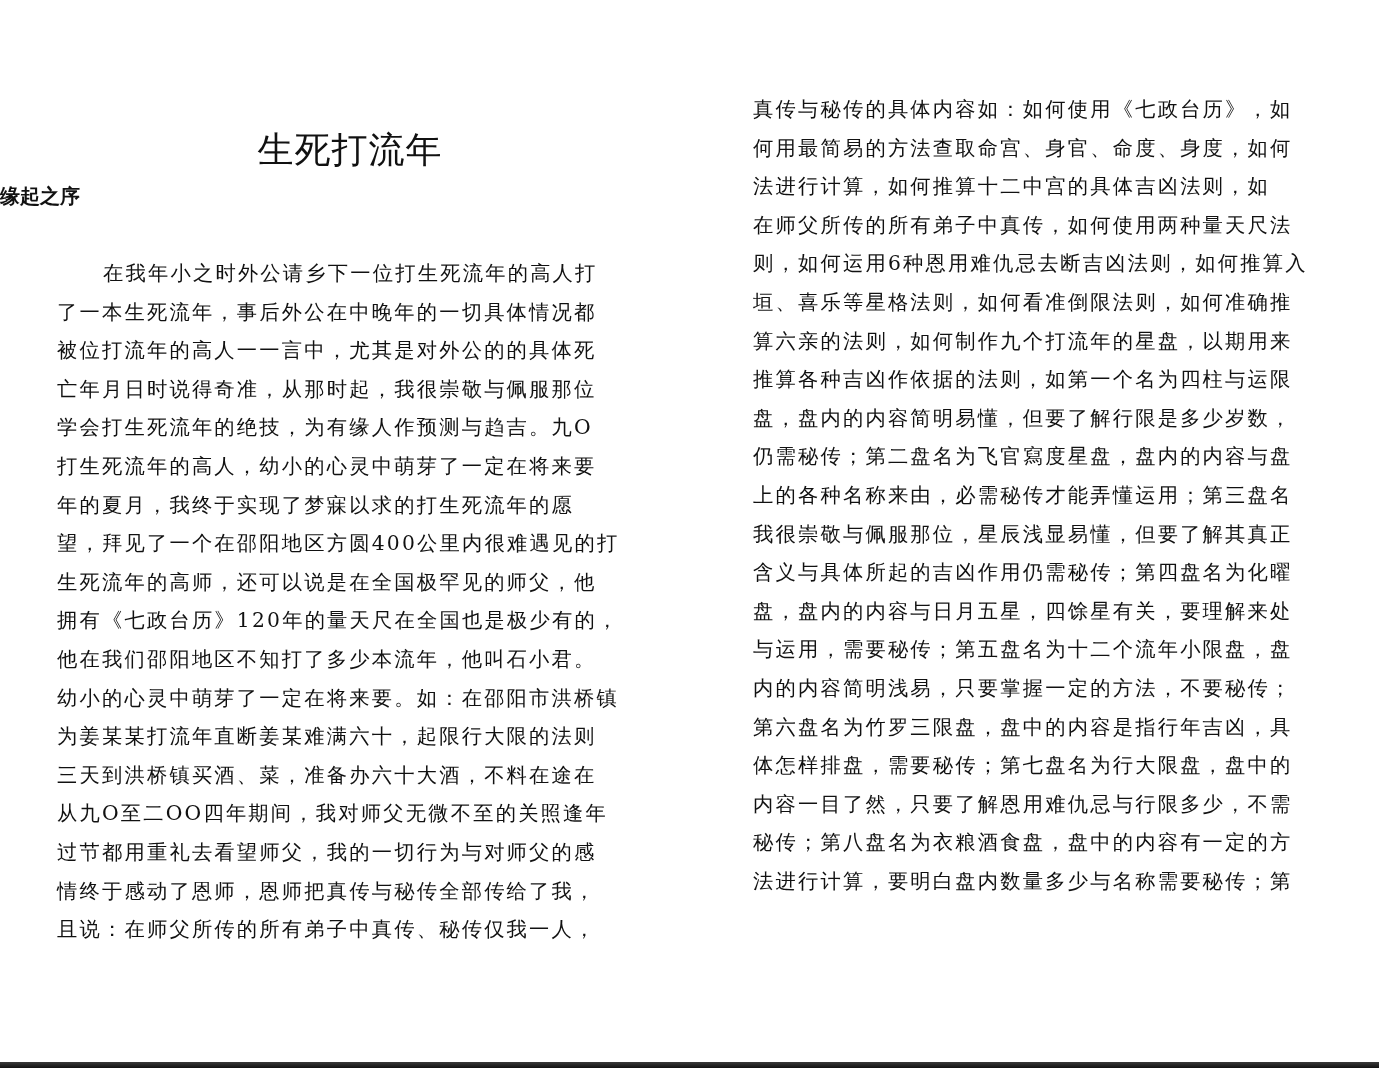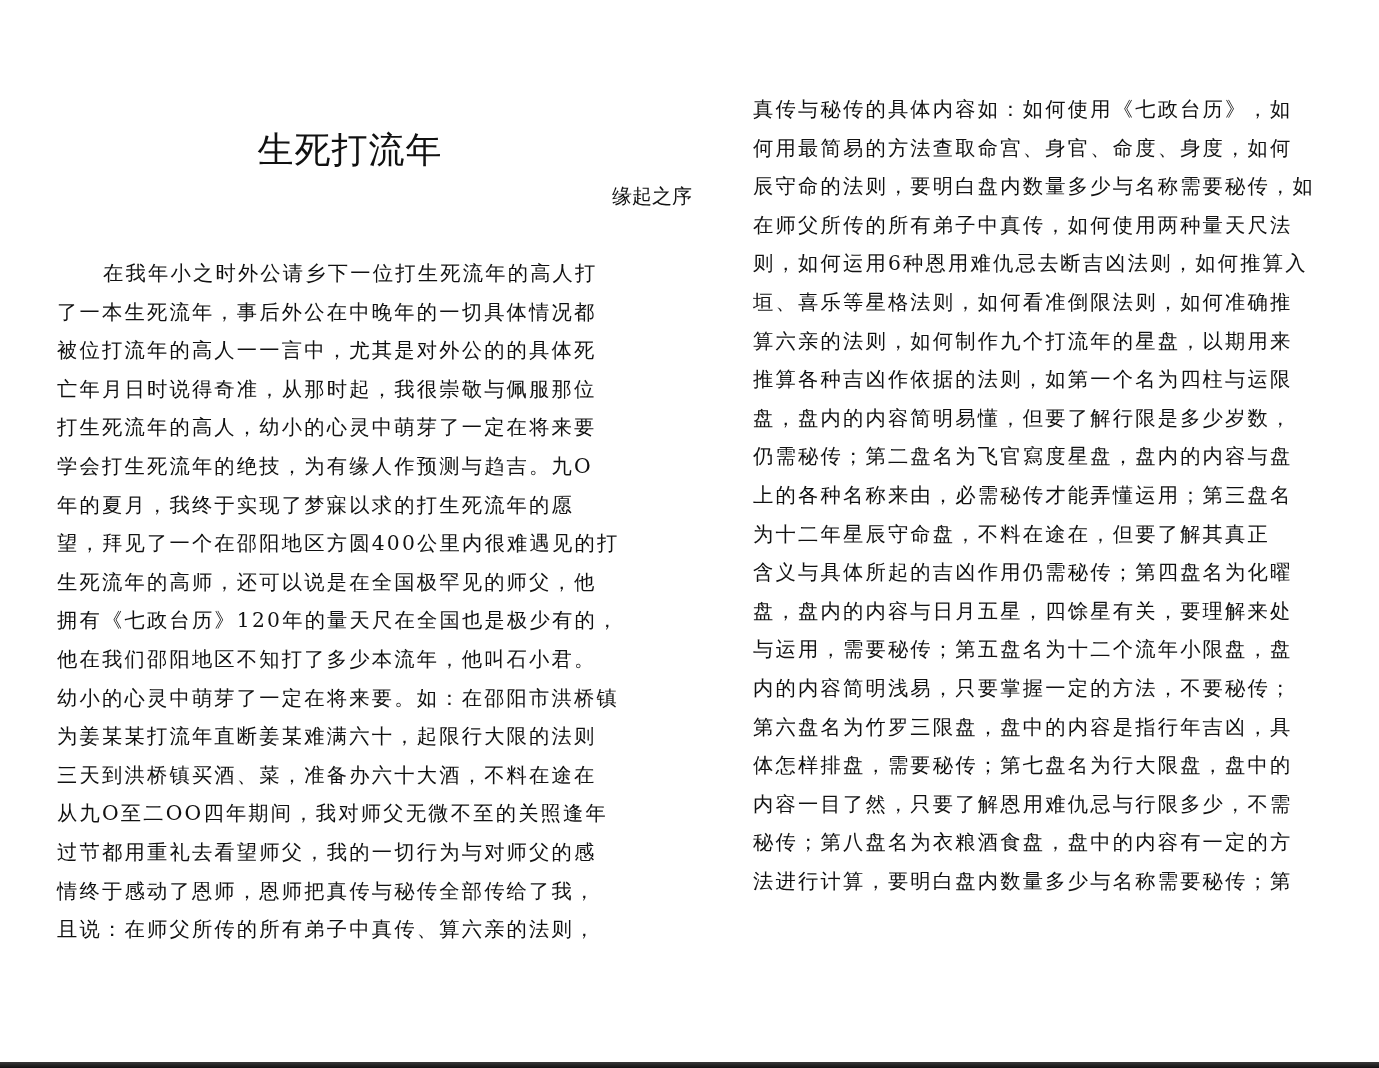--- a/index.html
+++ b/index.html
@@ -11,21 +11,21 @@
   .page { position: absolute; top: 0; }
   .page-left { left: 0; width: 700px; height: 1060px; padding-left: 24px; }
   .page-right { left: 700px; width: 679px; height: 1060px; }
   .title {
     position: absolute; left: 0; width: 700px; top: 128px;
     text-align: center; font-size: 36px; line-height: 44px; letter-spacing: 1px;
     font-family: "DejaVu Sans", "Liberation Sans", sans-serif;
   }
   .subtitle {
     position: absolute; left: 0; width: 692px; top: 182px;
-    text-align: right; font-size: 20px; line-height: 28px; font-weight: normal;
+    text-align: left; font-size: 20px; line-height: 28px; font-weight: bold;
   }
   .body-text {
     position: absolute; font-size: 20.3px; letter-spacing: 2.2px;
   }
   .line { height: 38.6px; line-height: 38.6px; white-space: nowrap; }
   .left-body { left: 57px; top: 254px; width: 590px; }
   .left-body .line:first-child { padding-left: 46px; }
   .right-body { left: 53px; top: 90px; width: 590px; }
   .bottom-bar {
     position: absolute; left: 0; bottom: 0; width: 1379px; height: 6px;
@@ -36,51 +36,51 @@
 <body>
 
 <div class="page page-left">
   <div class="title">生死打流年</div>
   <div class="subtitle">缘起之序</div>
   <div class="body-text left-body">
     <div class="line">在我年小之时外公请乡下一位打生死流年的高人打</div>
     <div class="line">了一本生死流年，事后外公在中晚年的一切具体情况都</div>
     <div class="line">被位打流年的高人一一言中，尤其是对外公的的具体死</div>
     <div class="line">亡年月日时说得奇准，从那时起，我很崇敬与佩服那位</div>
+    <div class="line">学会打生死流年的绝技，为有缘人作预测与趋吉。九O</div>
     <div class="line">打生死流年的高人，幼小的心灵中萌芽了一定在将来要</div>
-    <div class="line">学会打生死流年的绝技，为有缘人作预测与趋吉。九O</div>
     <div class="line">年的夏月，我终于实现了梦寐以求的打生死流年的愿</div>
     <div class="line">望，拜见了一个在邵阳地区方圆400公里内很难遇见的打</div>
     <div class="line">生死流年的高师，还可以说是在全国极罕见的师父，他</div>
     <div class="line">拥有《七政台历》120年的量天尺在全国也是极少有的，</div>
     <div class="line">他在我们邵阳地区不知打了多少本流年，他叫石小君。</div>
     <div class="line">幼小的心灵中萌芽了一定在将来要。如：在邵阳市洪桥镇</div>
     <div class="line">为姜某某打流年直断姜某难满六十，起限行大限的法则</div>
     <div class="line">三天到洪桥镇买酒、菜，准备办六十大酒，不料在途在</div>
     <div class="line">从九O至二OO四年期间，我对师父无微不至的关照逢年</div>
     <div class="line">过节都用重礼去看望师父，我的一切行为与对师父的感</div>
     <div class="line">情终于感动了恩师，恩师把真传与秘传全部传给了我，</div>
-    <div class="line">且说：在师父所传的所有弟子中真传、算六亲的法则，</div>
+    <div class="line">且说：在师父所传的所有弟子中真传、秘传仅我一人，</div>
   </div>
 </div>
 
 <div class="page page-right">
   <div class="body-text right-body">
     <div class="line">真传与秘传的具体内容如：如何使用《七政台历》，如</div>
     <div class="line">何用最简易的方法查取命宫、身官、命度、身度，如何</div>
-    <div class="line">辰守命的法则，要明白盘内数量多少与名称需要秘传，如</div>
+    <div class="line">法进行计算，如何推算十二中宫的具体吉凶法则，如</div>
     <div class="line">在师父所传的所有弟子中真传，如何使用两种量天尺法</div>
     <div class="line">则，如何运用6种恩用难仇忌去断吉凶法则，如何推算入</div>
     <div class="line">垣、喜乐等星格法则，如何看准倒限法则，如何准确推</div>
     <div class="line">算六亲的法则，如何制作九个打流年的星盘，以期用来</div>
     <div class="line">推算各种吉凶作依据的法则，如第一个名为四柱与运限</div>
     <div class="line">盘，盘内的内容简明易懂，但要了解行限是多少岁数，</div>
     <div class="line">仍需秘传；第二盘名为飞官寫度星盘，盘内的内容与盘</div>
     <div class="line">上的各种名称来由，必需秘传才能弄懂运用；第三盘名</div>
-    <div class="line">为十二年星辰守命盘，不料在途在，但要了解其真正</div>
+    <div class="line">我很崇敬与佩服那位，星辰浅显易懂，但要了解其真正</div>
     <div class="line">含义与具体所起的吉凶作用仍需秘传；第四盘名为化曜</div>
     <div class="line">盘，盘内的内容与日月五星，四馀星有关，要理解来处</div>
     <div class="line">与运用，需要秘传；第五盘名为十二个流年小限盘，盘</div>
     <div class="line">内的内容简明浅易，只要掌握一定的方法，不要秘传；</div>
     <div class="line">第六盘名为竹罗三限盘，盘中的内容是指行年吉凶，具</div>
     <div class="line">体怎样排盘，需要秘传；第七盘名为行大限盘，盘中的</div>
     <div class="line">内容一目了然，只要了解恩用难仇忌与行限多少，不需</div>
     <div class="line">秘传；第八盘名为衣粮酒食盘，盘中的内容有一定的方</div>
     <div class="line">法进行计算，要明白盘内数量多少与名称需要秘传；第</div>
   </div>

